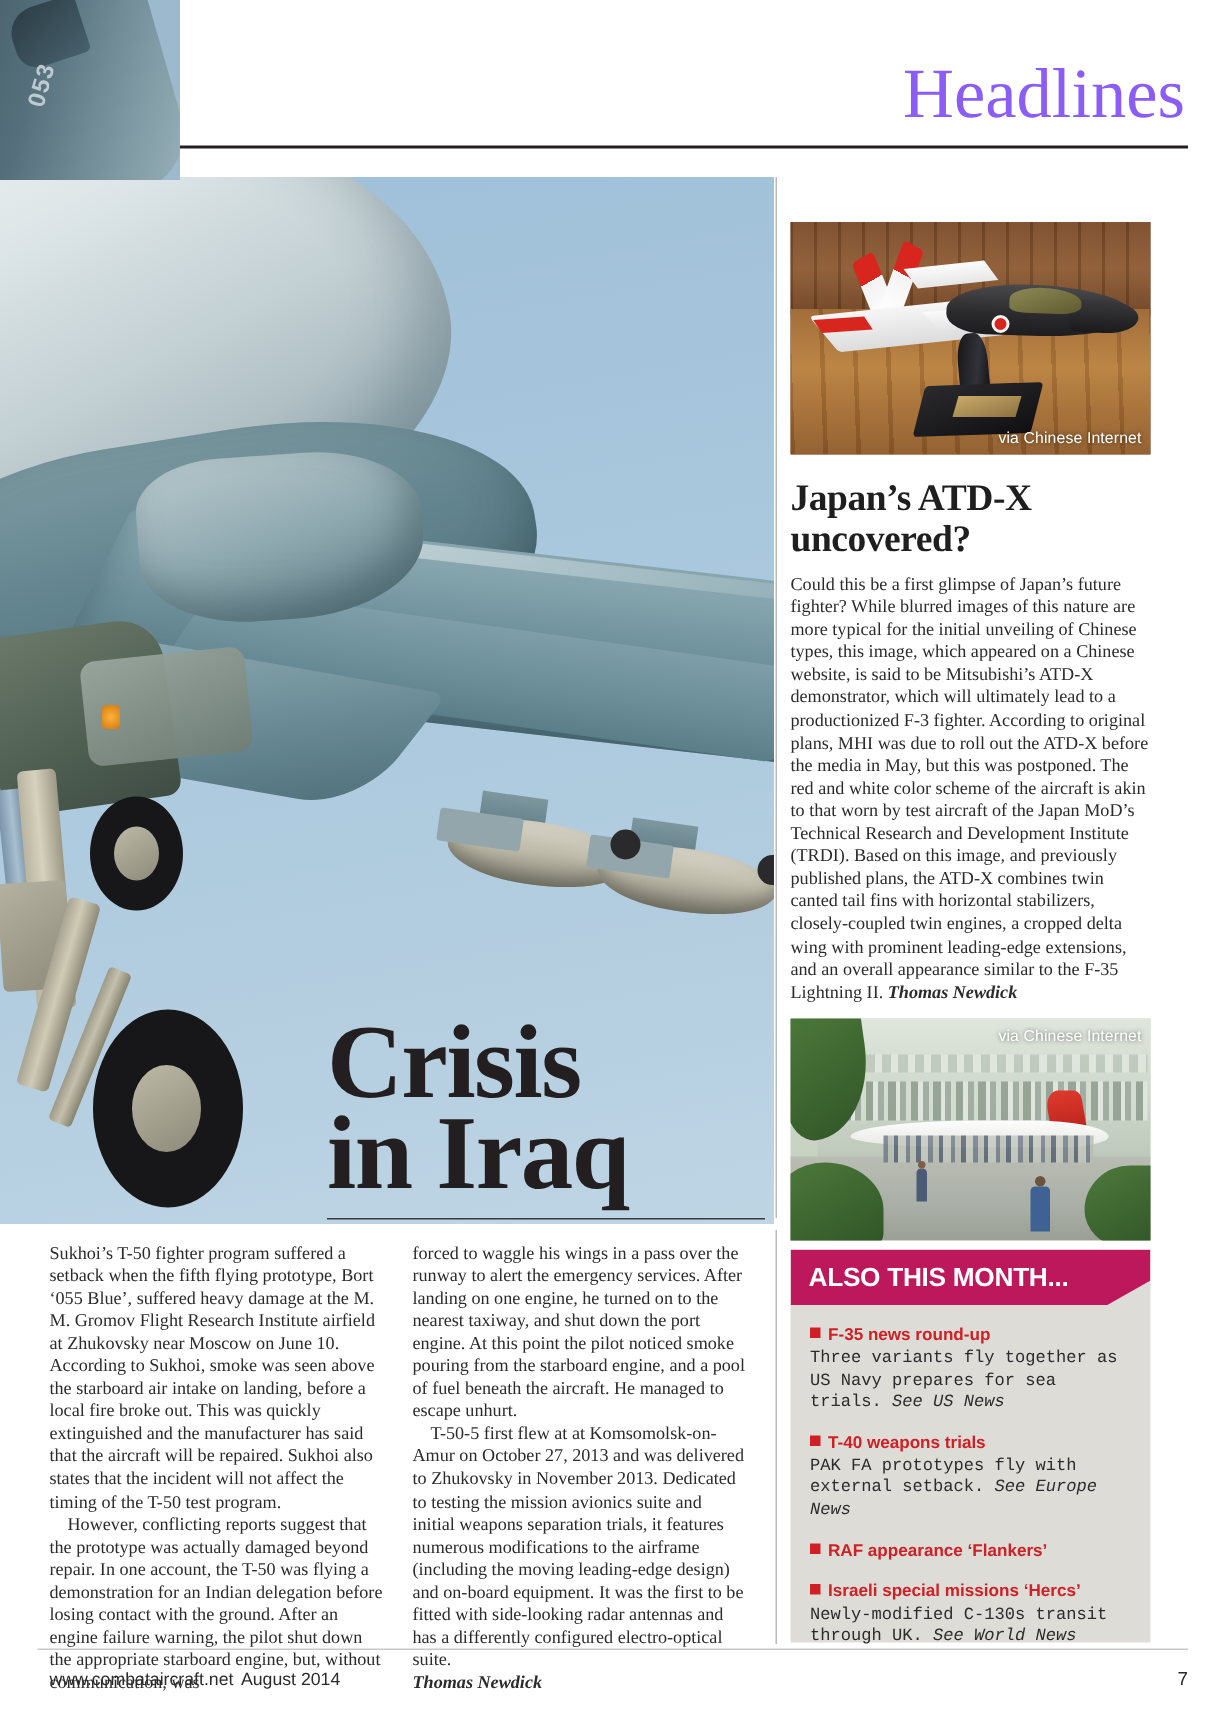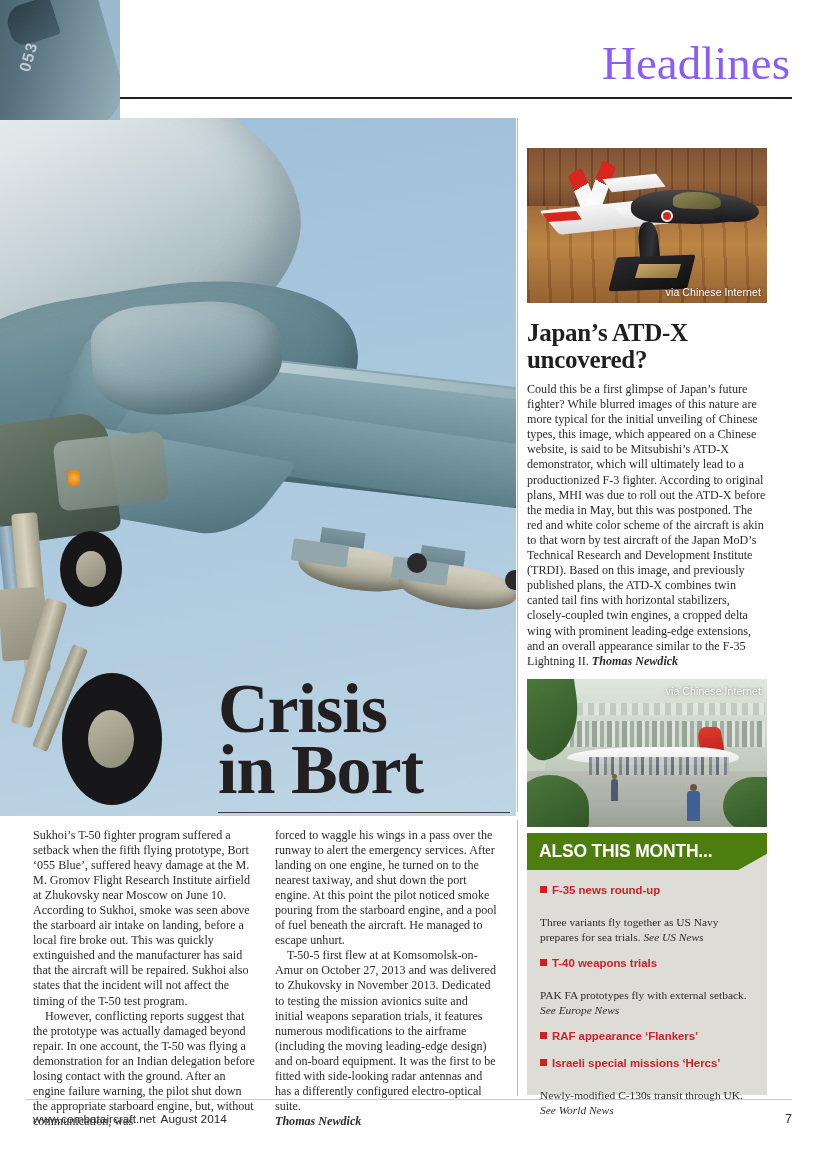--- a/index.html
+++ b/index.html
@@ -446,21 +446,21 @@
 
   
   .also-box {
     position: absolute;
     left: 527px; top: 833px; width: 240px; height: 262px;
     background: #dedcd7;
   }
   .also-banner {
     position: relative;
     width: 240px; height: 37px;
-    background: #4d7c0f;
+    background: #be185d;
     clip-path: polygon(0 0, 100% 0, 100% 56%, 88% 100%, 0 100%);
     display: flex; align-items: center;
   }
   .also-banner-text {
     font-family: "Liberation Sans", sans-serif;
     font-weight: 700;
     font-size: 17.5px;
     color: #ffffff;
     letter-spacing: -0.2px;
     padding-left: 12px;
@@ -474,25 +474,25 @@
     color: #cf2026;
     line-height: 15px;
     display: flex; align-items: baseline; gap: 5px;
   }
   .bullet {
     display:inline-block; width: 7px; height: 7px;
     background: #cf2026; flex: none;
     position: relative; top: -1px;
   }
   .also-desc {
-    font-family: Liberation Serif, serif;
+    font-family: Liberation Mono, monospace;
     font-size: 11.4px;
     line-height: 14.6px;
     color: #2c2c2c;
-    margin-top: 17px;
+    margin-top: 1px;
   }
   .also-see { font-style: italic; }
 
   
   .article {
     position: absolute;
     left: 33px; top: 828px; width: 466px;
     display: flex; gap: 18px;
   }
   .art-col {
@@ -567,21 +567,21 @@
     <div class="gear-strut"></div>
     <div class="gear-strut2"></div>
     <div class="gear-lamp"></div>
     <div class="wheel wheel-top"></div>
     <div class="wheel-hub wheel-hub-top"></div>
     <div class="wheel wheel-main"></div>
     <div class="wheel-hub wheel-hub-main"></div>
 
     <div class="hero-headline">
       <div class="hero-title">Crisis</div>
-      <div class="hero-title">in Bort</div>
+      <div class="hero-title">in Iraq</div>
       <div class="hero-rule"></div>
 
     </div>
   </div>
 
   <div class="bleed-bar">
     <div class="hero-bleed">
       <div class="b-sky"></div>
       <div class="b-body"></div>
       <div class="b-canopy"></div>

